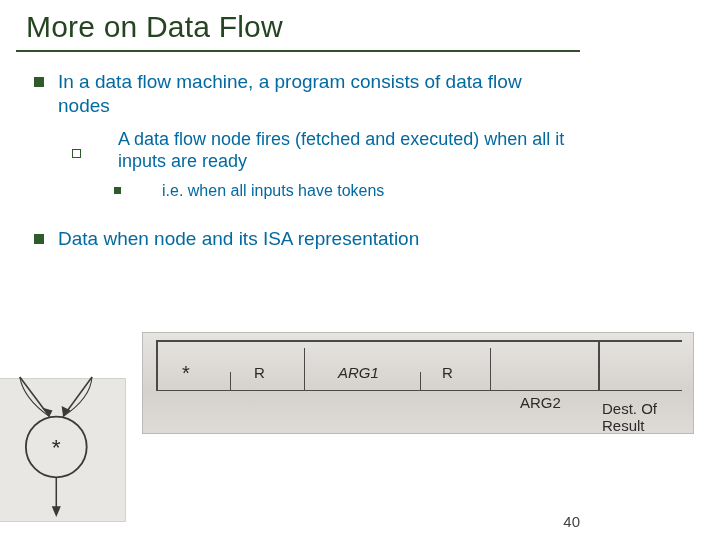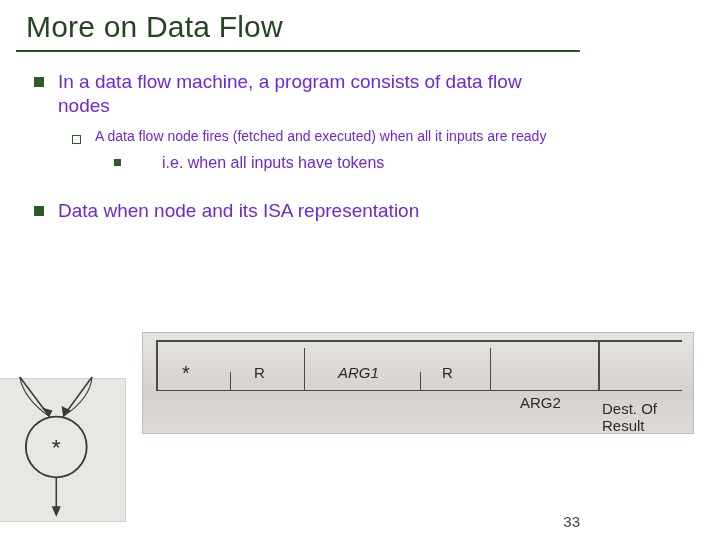--- a/index.html
+++ b/index.html
@@ -29,39 +29,40 @@
     letter-spacing: 0.2px;
   }
   .rule {
     border: none;
     border-top: 2px solid #324e2c;
     margin: 0 -10px 18px -10px;
   }
   .body {
     font-size: 19px;
     line-height: 1.25;
-    color: #6d28d9;
+    color: #0369a1;
   }
   .lvl1 {
     display: flex;
     align-items: flex-start;
     margin: 0 0 10px 8px;
   }
   .lvl1 .bullet {
     width: 10px; height: 10px;
     background: #2f5a2a;
     flex: 0 0 10px;
     margin: 7px 14px 0 0;
   }
   .lvl1 .text { flex: 1; }
   .lvl2 {
     display: flex;
     align-items: center;
     margin: 6px 0 8px 46px;
-    font-size: 14px;
+    font-size: 18px;
+    gap: 23px;
   }
   .lvl2 .bullet {
     width: 9px; height: 9px;
     border: 1px solid #2f5a2a;
     box-sizing: border-box;
     flex: 0 0 9px;
     margin: 6px 14px 0 0;
   }
   .lvl2 .text { flex: 1; }
   .lvl3 {
@@ -221,15 +222,15 @@
       <span class="isa-label lb-star">*</span>
       <span class="isa-label lb-r1">R</span>
       <span class="isa-label lb-a1">ARG1</span>
       <span class="isa-label lb-r2">R</span>
       <span class="isa-label lb-a2">ARG2</span>
       <span class="isa-label lb-dest">Dest. Of Result</span>
     </div>
 
   </div>
 
-  <div class="pagenum">33</div>
+  <div class="pagenum">40</div>
 
 </div>
 
 </body></html>

